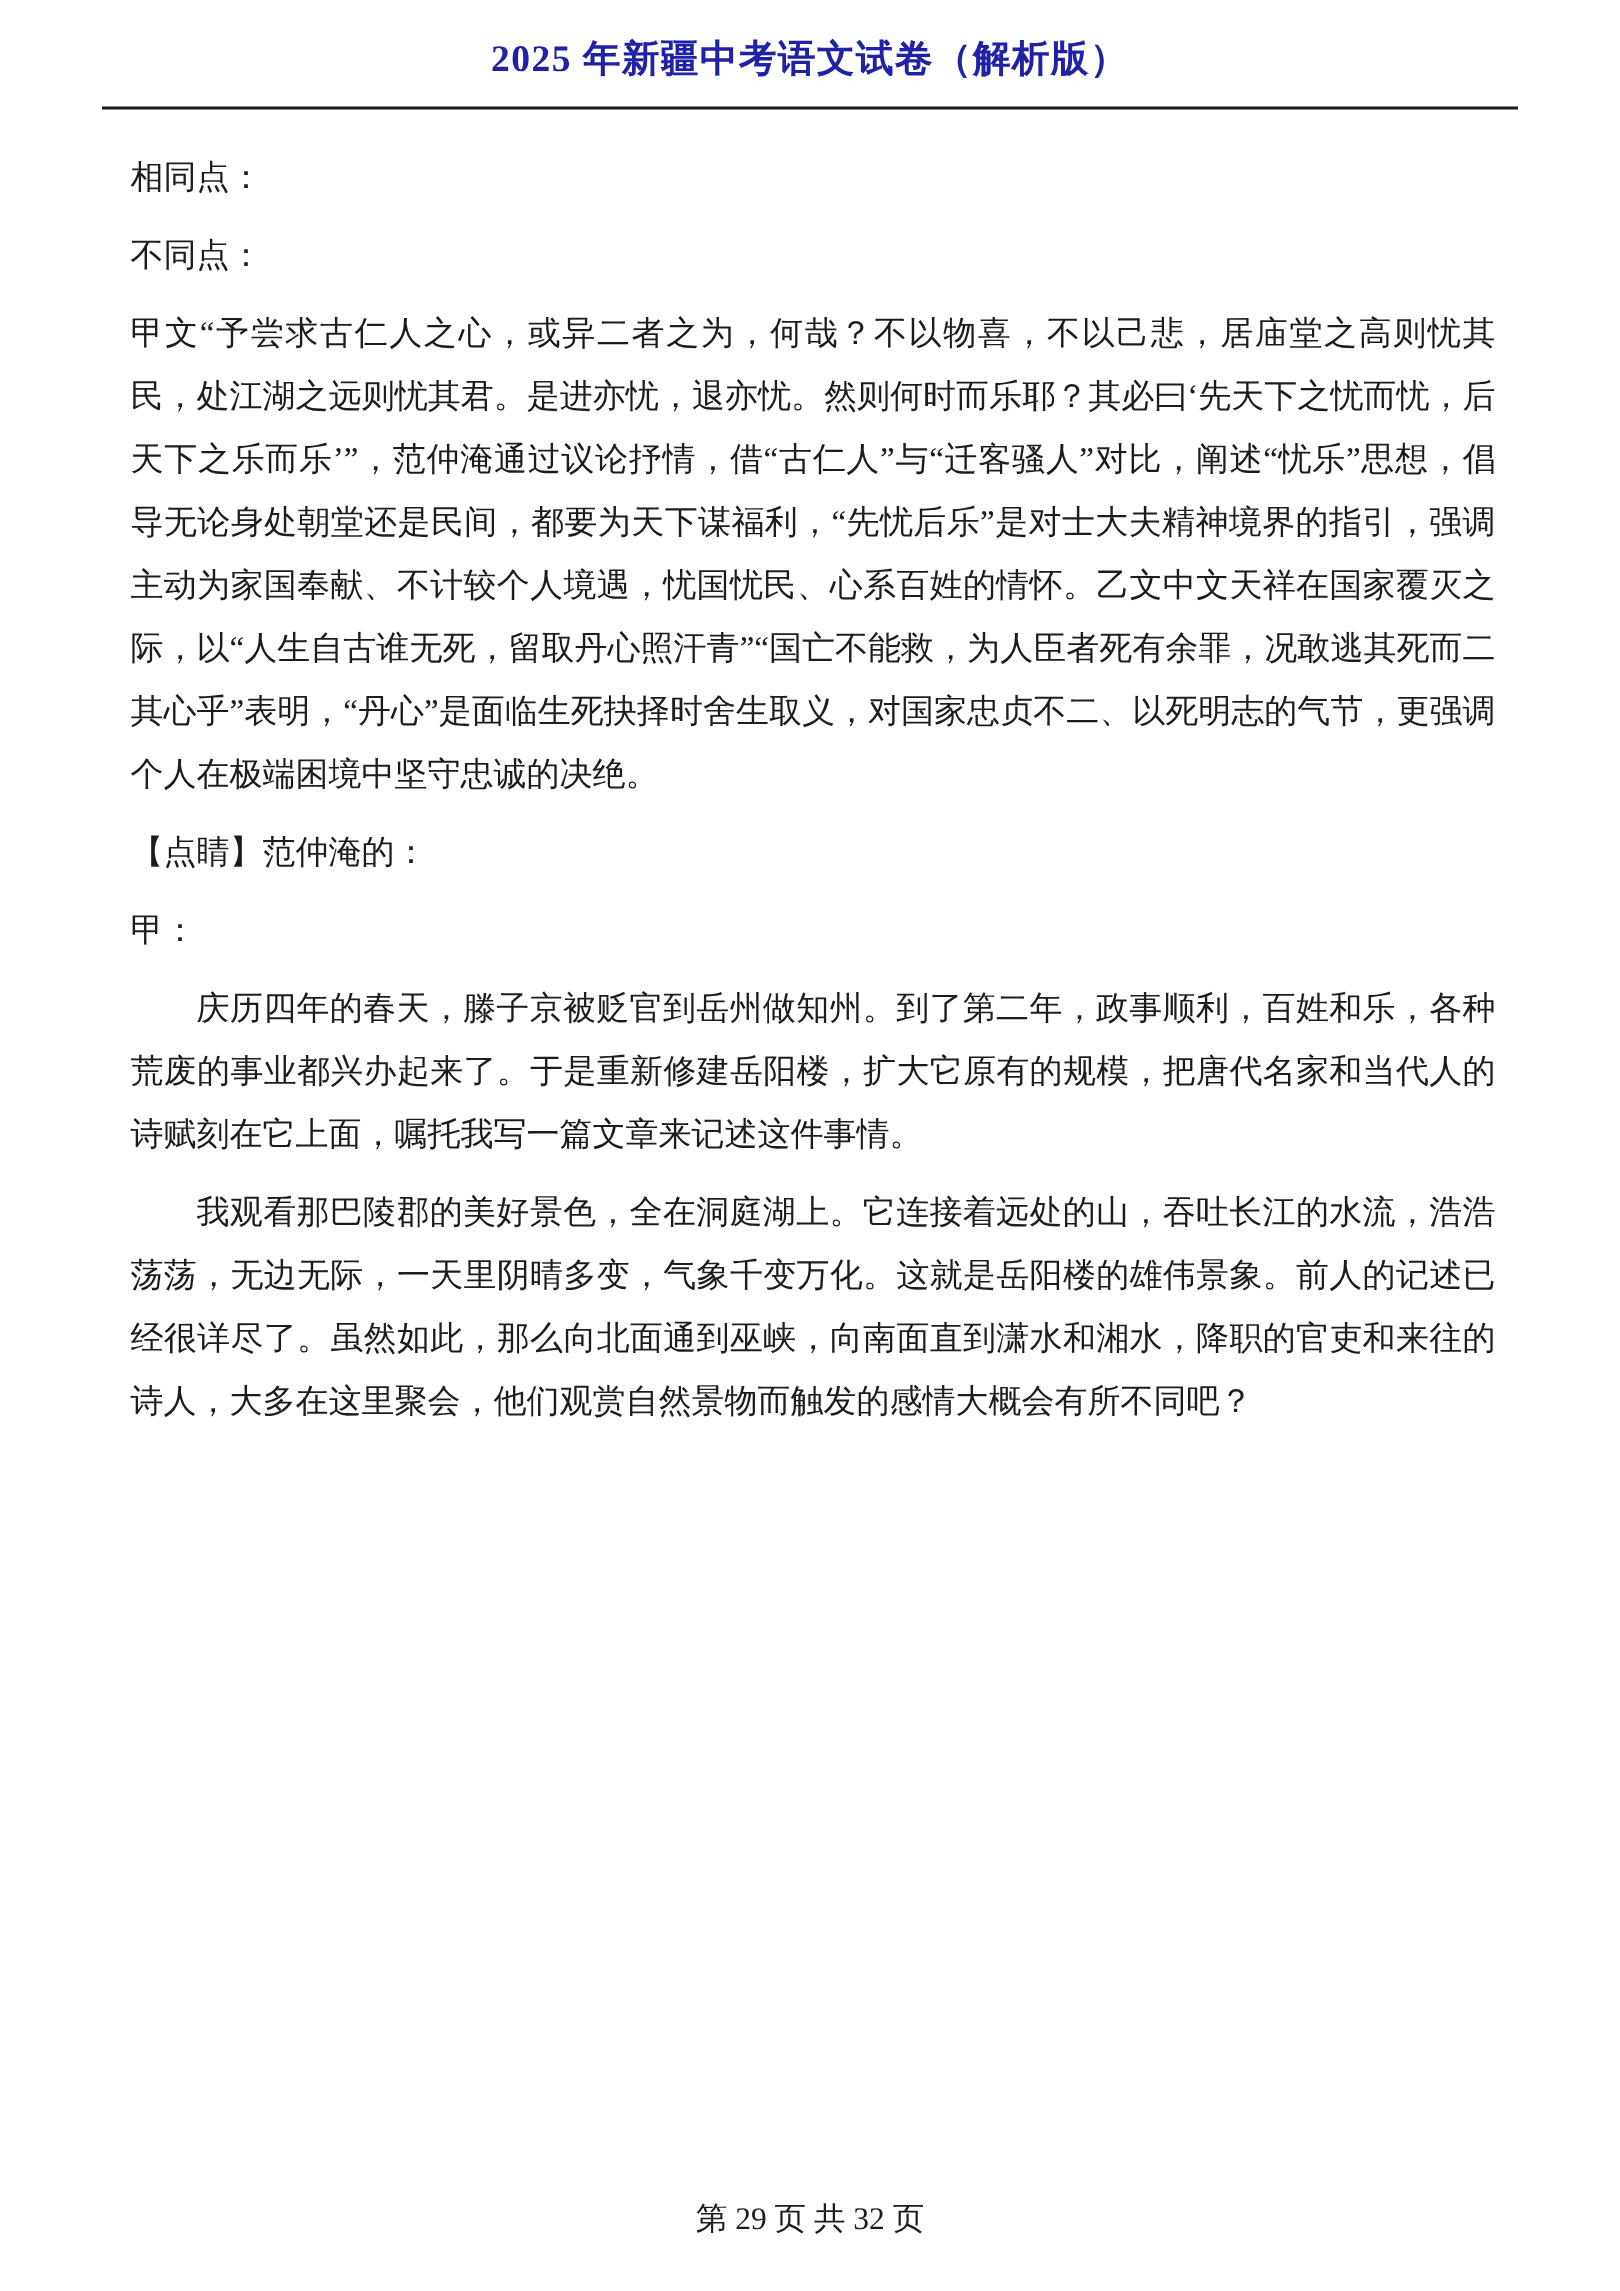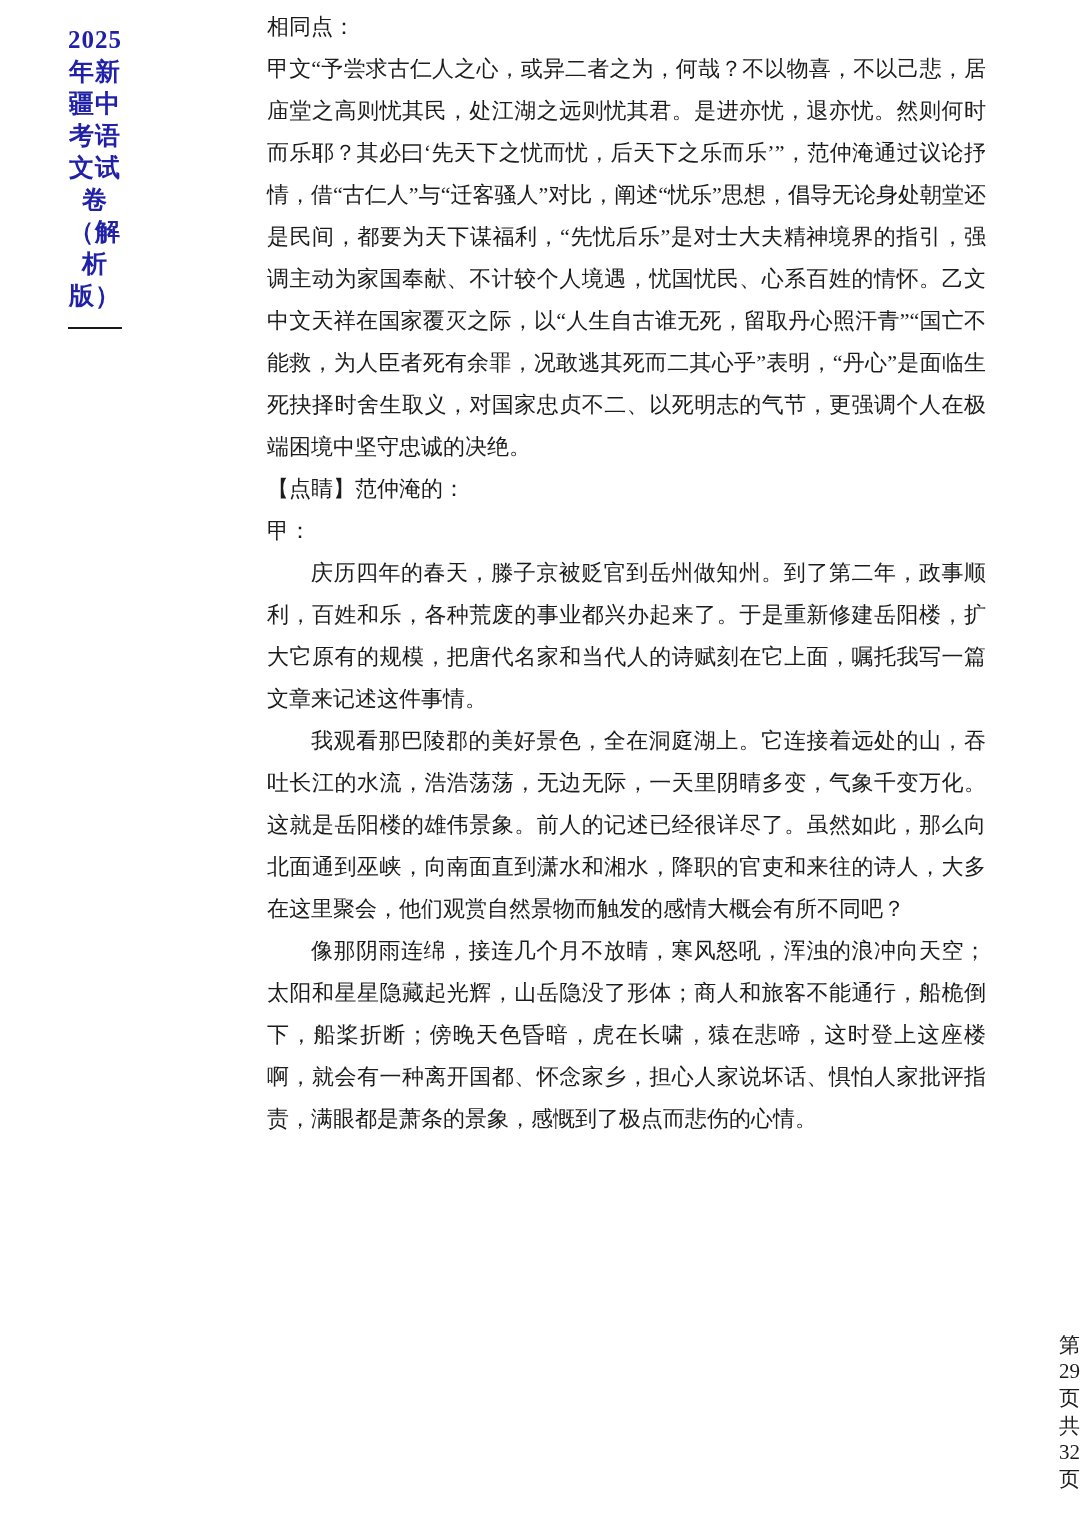--- a/index.html
+++ b/index.html
@@ -8,21 +8,21 @@
     background: #ffffff;
   }
   .page {
     position: relative;
     width: 1080px;
     height: 1527px;
     margin: 0 auto;
     background: #ffffff;
     box-sizing: border-box;
     display: flex;
-    flex-direction: row;
+    flex-direction: column;
     overflow: hidden;
     font-family: "Liberation Serif", "DejaVu Serif", serif;
     color: #1c1c1c;
   }
   .page-header {
     box-sizing: border-box;
     padding: 24px 68px 0 68px;
   }
   .page-title {
     text-align: center;
@@ -39,21 +39,21 @@
     border-top: 2px solid #1a1a1a;
   }
   .content {
     box-sizing: border-box;
     padding: 6px 73px 0 77px;
     font-size: 22px;
     line-height: 42px;
     text-align: justify;
   }
   .para {
-    margin: 0;
+    margin: 10px;
   }
   .para.indent {
     text-indent: 2em;
   }
   .page-footer {
     margin-top: auto;
     box-sizing: border-box;
     padding-bottom: 34px;
     text-align: center;
     font-size: 21px;
@@ -65,25 +65,25 @@
 
 <div class="page">
 
   <div class="page-header">
     <div class="page-title">2025 年新疆中考语文试卷（解析版）</div>
     <hr class="header-divider">
   </div>
 
   <div class="content">
     <p class="para">相同点：</p>
+    <p class="para">不同点：</p>
     <p class="para">甲文“予尝求古仁人之心，或异二者之为，何哉？不以物喜，不以己悲，居庙堂之高则忧其民，处江湖之远则忧其君。是进亦忧，退亦忧。然则何时而乐耶？其必曰‘先天下之忧而忧，后天下之乐而乐’”，范仲淹通过议论抒情，借“古仁人”与“迁客骚人”对比，阐述“忧乐”思想，倡导无论身处朝堂还是民间，都要为天下谋福利，“先忧后乐”是对士大夫精神境界的指引，强调主动为家国奉献、不计较个人境遇，忧国忧民、心系百姓的情怀。乙文中文天祥在国家覆灭之际，以“人生自古谁无死，留取丹心照汗青”“国亡不能救，为人臣者死有余罪，况敢逃其死而二其心乎”表明，“丹心”是面临生死抉择时舍生取义，对国家忠贞不二、以死明志的气节，更强调个人在极端困境中坚守忠诚的决绝。</p>
     <p class="para">【点睛】范仲淹的：</p>
     <p class="para">甲：</p>
     <p class="para indent">庆历四年的春天，滕子京被贬官到岳州做知州。到了第二年，政事顺利，百姓和乐，各种荒废的事业都兴办起来了。于是重新修建岳阳楼，扩大它原有的规模，把唐代名家和当代人的诗赋刻在它上面，嘱托我写一篇文章来记述这件事情。</p>
     <p class="para indent">我观看那巴陵郡的美好景色，全在洞庭湖上。它连接着远处的山，吞吐长江的水流，浩浩荡荡，无边无际，一天里阴晴多变，气象千变万化。这就是岳阳楼的雄伟景象。前人的记述已经很详尽了。虽然如此，那么向北面通到巫峡，向南面直到潇水和湘水，降职的官吏和来往的诗人，大多在这里聚会，他们观赏自然景物而触发的感情大概会有所不同吧？</p>
-    <p class="para indent">像那阴雨连绵，接连几个月不放晴，寒风怒吼，浑浊的浪冲向天空；太阳和星星隐藏起光辉，山岳隐没了形体；商人和旅客不能通行，船桅倒下，船桨折断；傍晚天色昏暗，虎在长啸，猿在悲啼，这时登上这座楼啊，就会有一种离开国都、怀念家乡，担心人家说坏话、惧怕人家批评指责，满眼都是萧条的景象，感慨到了极点而悲伤的心情。</p>
   </div>
 
   <div class="page-footer">
     <span>第 29 页 共 32 页</span>
   </div>
 
 </div>
 
 </body></html>

